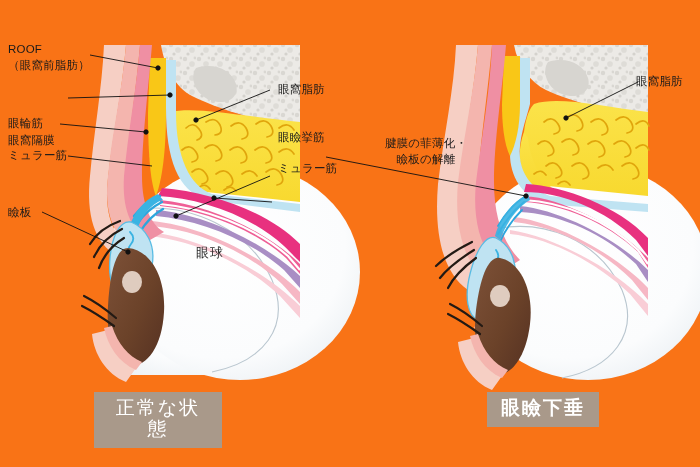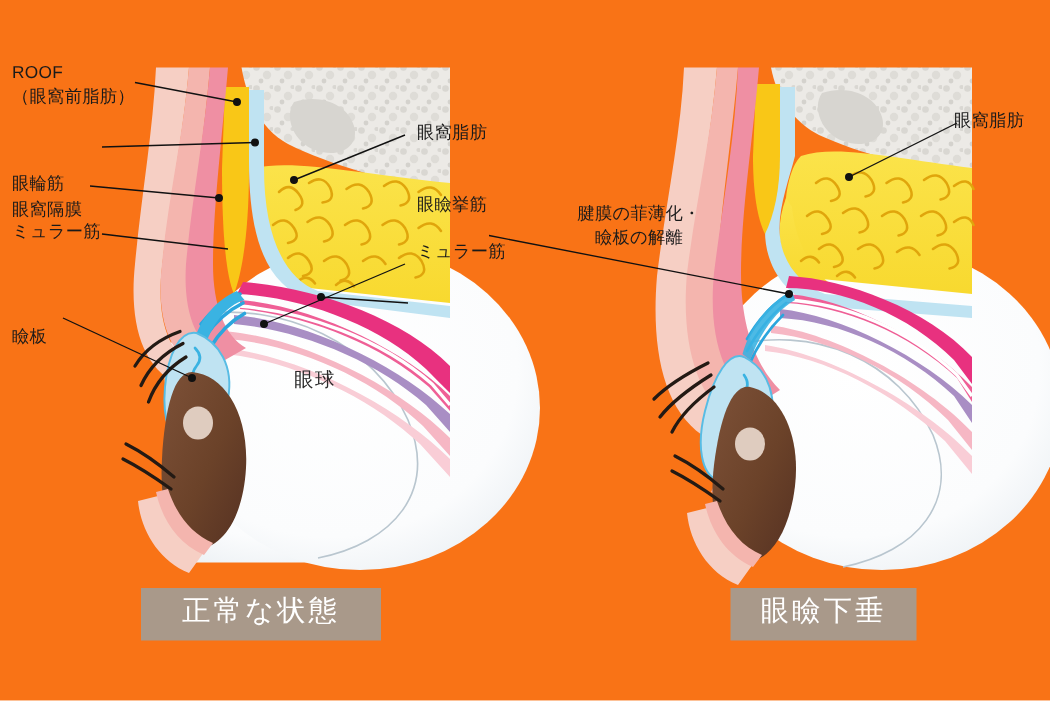--- a/index.html
+++ b/index.html
@@ -313,21 +313,21 @@
   </div>
 
   <div class="lbl" style="left:8px; top:116px;">
     <span>眼輪筋</span>
   </div>
 
   <div class="lbl" style="left:8px; top:148px;">
     <span>ミュラー筋</span>
   </div>
 
-  <div class="lbl" style="left:8px; top:205px;margin-top:13px;">
+  <div class="lbl" style="left:8px; top:205px;">
     <span>瞼板</span>
   </div>
 
   <div class="lbl" style="left:278px; top:82px;">
     <span>眼窩脂肪</span>
   </div>
 
   <div class="lbl" style="left:278px; top:130px;">
     <span>眼瞼挙筋</span>
   </div>
@@ -342,21 +342,21 @@
 
   <div class="lbl two-line" style="left:374px; top:136px; width:104px;text-align:center;">
     <span>腱膜の菲薄化・</span><br>
     <span>瞼板の解離</span>
   </div>
 
   <div class="lbl" style="left:636px; top:74px;">
     <span>眼窩脂肪</span>
   </div>
 
-  <div class="caption-box" style="left:94px; top:392px; width:160px;">
+  <div class="caption-box" style="left:94px; top:392px; width:128px;">
     <span>正常な状態</span>
   </div>
 
-  <div class="caption-box" style="left:487px; top:392px; width:124px;">
+  <div class="caption-box" style="left:487px; top:392px; width:112px;font-weight:bold;">
     <span>眼瞼下垂</span>
   </div>
 
 </div>
 
 </body></html>

